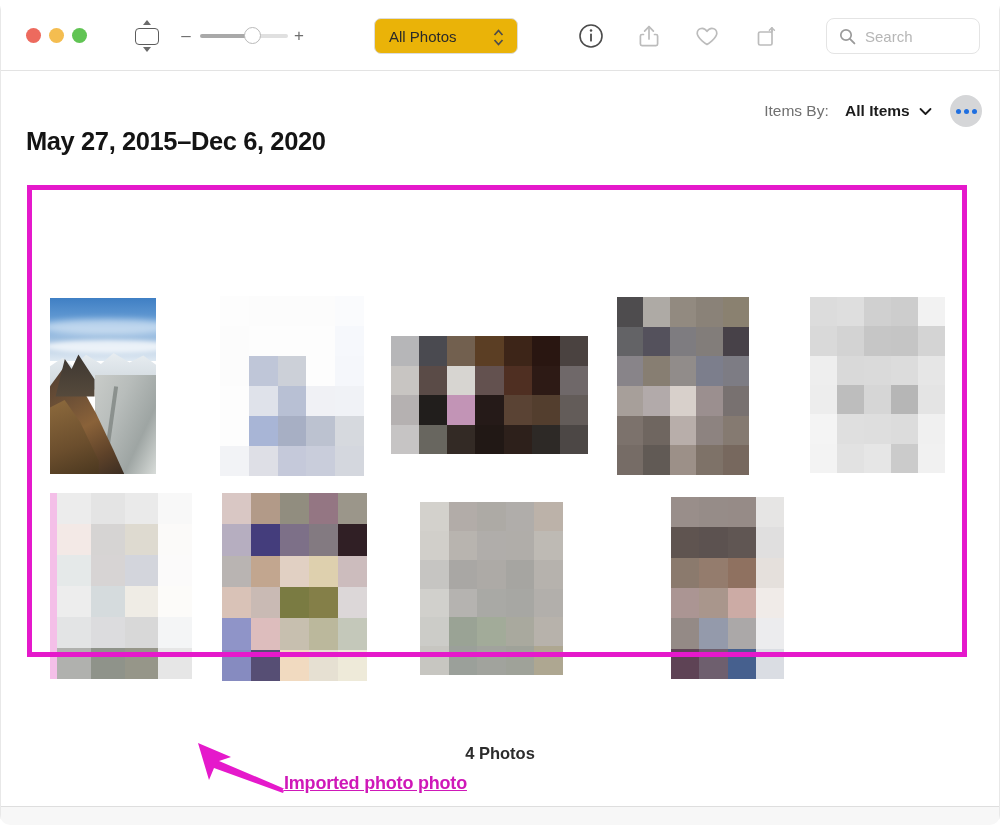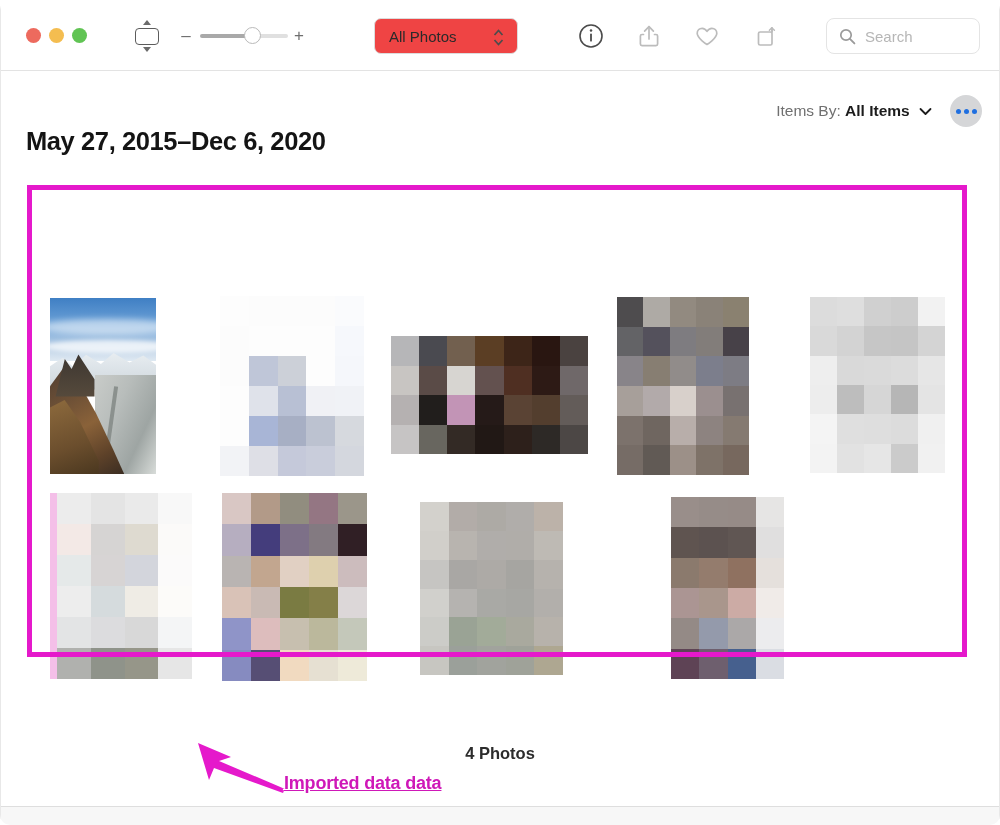--- a/index.html
+++ b/index.html
@@ -53,21 +53,21 @@
   .track-left  { position: absolute; left: 0;  top: 0; width: 52px; height: 3.5px; background: #a9a9a9; border-radius: 2px;}
   .track-right { position: absolute; left: 52px; top: 0; width: 36px; height: 3.5px; background: #e0e0e0; border-radius: 2px;}
   #zoom-knob {
     position: absolute; left: 44px; top: -7px; width: 17px; height: 17px;
     border-radius: 50%; background: #ffffff; border: 1.3px solid #b9b9b9;
   }
 
   
   #album-select {
     position: absolute; left: 374px; top: 18px; width: 144px; height: 36px;
-    background: #ef4444; border: 1px solid #dcdcdc; border-radius: 7px;
+    background: #eab308; border: 1px solid #dcdcdc; border-radius: 7px;
   }
   #album-select .label {
     position: absolute; left: 14px; top: 9px; font-size: 15px; color: #2a2a2a;
   }
   #album-select .updown { position: absolute; right: 13px; top: 9px; width: 11px; height: 19px; }
   .chev-up, .chev-dn { stroke: #4c4c4c; stroke-width: 1.7; fill: none; }
 
   
   .tb-icon { position: absolute; top: 22px; width: 28px; height: 28px; cursor: default; }
   #info-icon   { left: 577px; }
@@ -86,21 +86,21 @@
     border: none; outline: none; background: transparent;
     font-family: "Liberation Sans", sans-serif; font-size: 15px; color: #333;
   }
   #search-input::placeholder { color: #b6b6b6; }
 
   
   #content { position: absolute; left: 0; top: 71px; width: 1000px; height: 735px; background: #fff; }
 
   #filter-row { position: absolute; right: 18px; top: 24px; display: flex; align-items: center; gap: 18px; }
   #filter-label { font-size: 15.5px; color: #707070; }
-  #filter-label b { color: #1c1c1c; font-weight: bold; }
+  #filter-label b { color: #1c1c1c; font-weight: bold; margin-left: 12px; }
   #filter-chevron { margin-left: 5px; }
   #more-button {
     width: 32px; height: 32px; border-radius: 50%; background: #d5d6d8;
     display: flex; align-items: center; justify-content: center; gap: 3px;
   }
   #more-button i { width: 5px; height: 5px; border-radius: 50%; background: #1f6fe0; display:block;}
 
   #date-heading {
     position: absolute; left: 26px; top: 56px;
     font-size: 25.5px; font-weight: bold; color: #141414; letter-spacing: -0.4px;
@@ -538,20 +538,20 @@
 
     <div id="annotation-box"></div>
 
     <div id="photo-count">4 Photos</div>
 
     <div id="callout-arrow">
       <svg width="95" height="55" viewBox="0 0 95 55">
         <path d="M3 4 L36 18 L24 22 L90 50 L88 54 L19 29 L14 41 Z" fill="#e519cb"></path>
       </svg>
     </div>
-    <div id="callout-text">Imported data data</div>
+    <div id="callout-text">Imported photo photo</div>
 
   </div>
 
   <div id="statusbar"></div>
   <div id="win-edge-left"></div>
   <div id="win-edge-right"></div>
 </div>
 
 </body></html>

